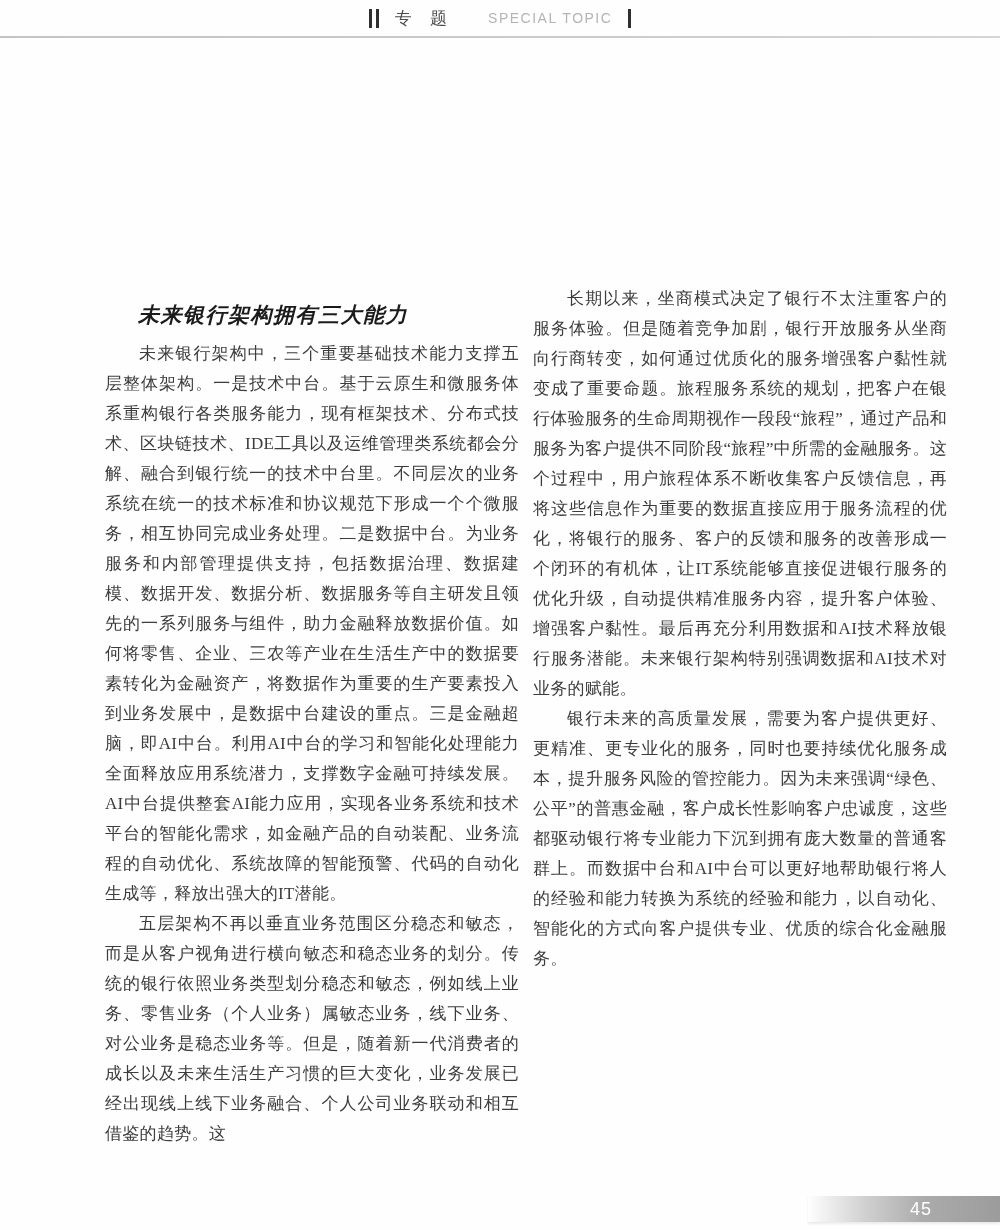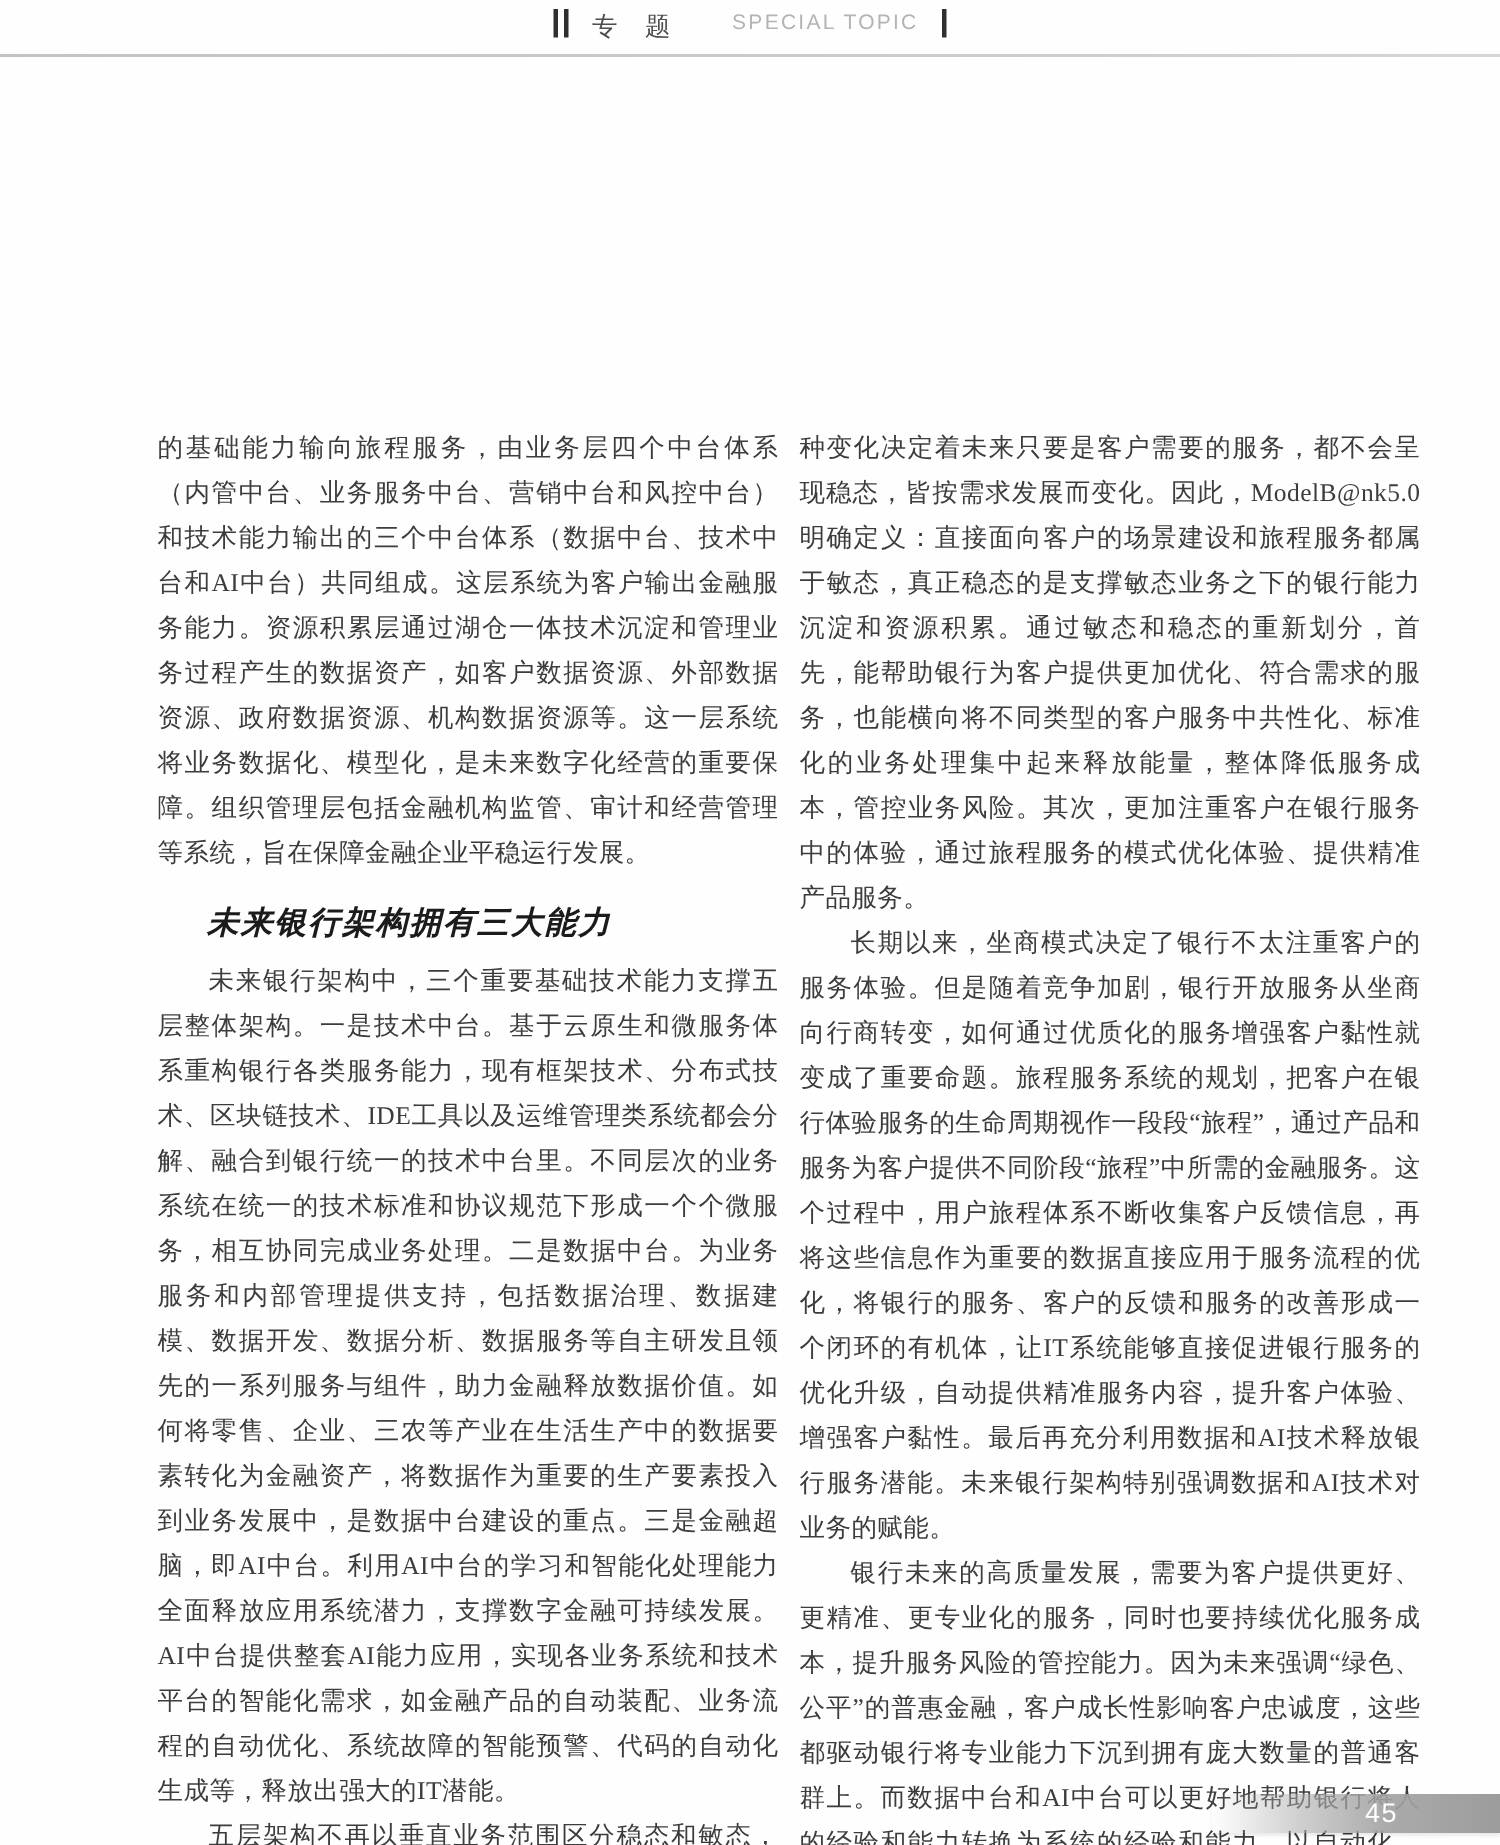--- a/index.html
+++ b/index.html
@@ -22,21 +22,21 @@
 
   
   .topbar {
     position: absolute;
     top: 6px;
     left: 0;
     right: 0;
     height: 24px;
     display: flex;
     justify-content: center;
-    align-items: flex-start;
+    align-items: center;
   }
   .dbar { display: flex; gap: 4px; margin-right: 16px; }
   .dbar i { display: block; width: 3px; height: 19px; background: #2f2f2f; }
   .topbar .cn {
     font-family: "Liberation Sans", "DejaVu Sans", sans-serif;
     font-size: 17px;
     color: #4d4d4d;
     letter-spacing: 3px;
     margin-right: 14px;
     white-space: pre;
@@ -130,28 +130,26 @@
     <span class="cn">专  题</span>
     <span class="en">SPECIAL TOPIC</span>
     <span class="sbar"></span>
   </header>
 
   <div class="rule"></div>
 
   <main class="columns">
 
     <section class="col">
-      <p>的基础能力输向旅程服务，由业务层四个中台体系（内管中台、业务服务中台、营销中台和风控中台）和技术能力输出的三个中台体系（数据中台、技术中台和AI中台）共同组成。这层系统为客户输出金融服务能力。资源积累层通过湖仓一体技术沉淀和管理业务过程产生的数据资产，如客户数据资源、外部数据资源、政府数据资源、机构数据资源等。这一层系统将业务数据化、模型化，是未来数字化经营的重要保障。组织管理层包括金融机构监管、审计和经营管理等系统，旨在保障金融企业平稳运行发展。</p>
       <h2>未来银行架构拥有三大能力</h2>
       <p class="indent">未来银行架构中，三个重要基础技术能力支撑五层整体架构。一是技术中台。基于云原生和微服务体系重构银行各类服务能力，现有框架技术、分布式技术、区块链技术、IDE工具以及运维管理类系统都会分解、融合到银行统一的技术中台里。不同层次的业务系统在统一的技术标准和协议规范下形成一个个微服务，相互协同完成业务处理。二是数据中台。为业务服务和内部管理提供支持，包括数据治理、数据建模、数据开发、数据分析、数据服务等自主研发且领先的一系列服务与组件，助力金融释放数据价值。如何将零售、企业、三农等产业在生活生产中的数据要素转化为金融资产，将数据作为重要的生产要素投入到业务发展中，是数据中台建设的重点。三是金融超脑，即AI中台。利用AI中台的学习和智能化处理能力全面释放应用系统潜力，支撑数字金融可持续发展。AI中台提供整套AI能力应用，实现各业务系统和技术平台的智能化需求，如金融产品的自动装配、业务流程的自动优化、系统故障的智能预警、代码的自动化生成等，释放出强大的IT潜能。</p>
       <p class="indent">五层架构不再以垂直业务范围区分稳态和敏态，而是从客户视角进行横向敏态和稳态业务的划分。传统的银行依照业务类型划分稳态和敏态，例如线上业务、零售业务（个人业务）属敏态业务，线下业务、对公业务是稳态业务等。但是，随着新一代消费者的成长以及未来生活生产习惯的巨大变化，业务发展已经出现线上线下业务融合、个人公司业务联动和相互借鉴的趋势。这</p>
     </section>
 
     <section class="col">
-      <p>种变化决定着未来只要是客户需要的服务，都不会呈现稳态，皆按需求发展而变化。因此，ModelB@nk5.0明确定义：直接面向客户的场景建设和旅程服务都属于敏态，真正稳态的是支撑敏态业务之下的银行能力沉淀和资源积累。通过敏态和稳态的重新划分，首先，能帮助银行为客户提供更加优化、符合需求的服务，也能横向将不同类型的客户服务中共性化、标准化的业务处理集中起来释放能量，整体降低服务成本，管控业务风险。其次，更加注重客户在银行服务中的体验，通过旅程服务的模式优化体验、提供精准产品服务。</p>
       <p class="indent">长期以来，坐商模式决定了银行不太注重客户的服务体验。但是随着竞争加剧，银行开放服务从坐商向行商转变，如何通过优质化的服务增强客户黏性就变成了重要命题。旅程服务系统的规划，把客户在银行体验服务的生命周期视作一段段“旅程”，通过产品和服务为客户提供不同阶段“旅程”中所需的金融服务。这个过程中，用户旅程体系不断收集客户反馈信息，再将这些信息作为重要的数据直接应用于服务流程的优化，将银行的服务、客户的反馈和服务的改善形成一个闭环的有机体，让IT系统能够直接促进银行服务的优化升级，自动提供精准服务内容，提升客户体验、增强客户黏性。最后再充分利用数据和AI技术释放银行服务潜能。未来银行架构特别强调数据和AI技术对业务的赋能。</p>
       <p class="indent">银行未来的高质量发展，需要为客户提供更好、更精准、更专业化的服务，同时也要持续优化服务成本，提升服务风险的管控能力。因为未来强调“绿色、公平”的普惠金融，客户成长性影响客户忠诚度，这些都驱动银行将专业能力下沉到拥有庞大数量的普通客群上。而数据中台和AI中台可以更好地帮助银行将人的经验和能力转换为系统的经验和能力，以自动化、智能化的方式向客户提供专业、优质的综合化金融服务。</p>
 
     </section>
 
   </main>
 
   <div class="pageno-band">
     <span class="num">45</span>
   </div>

